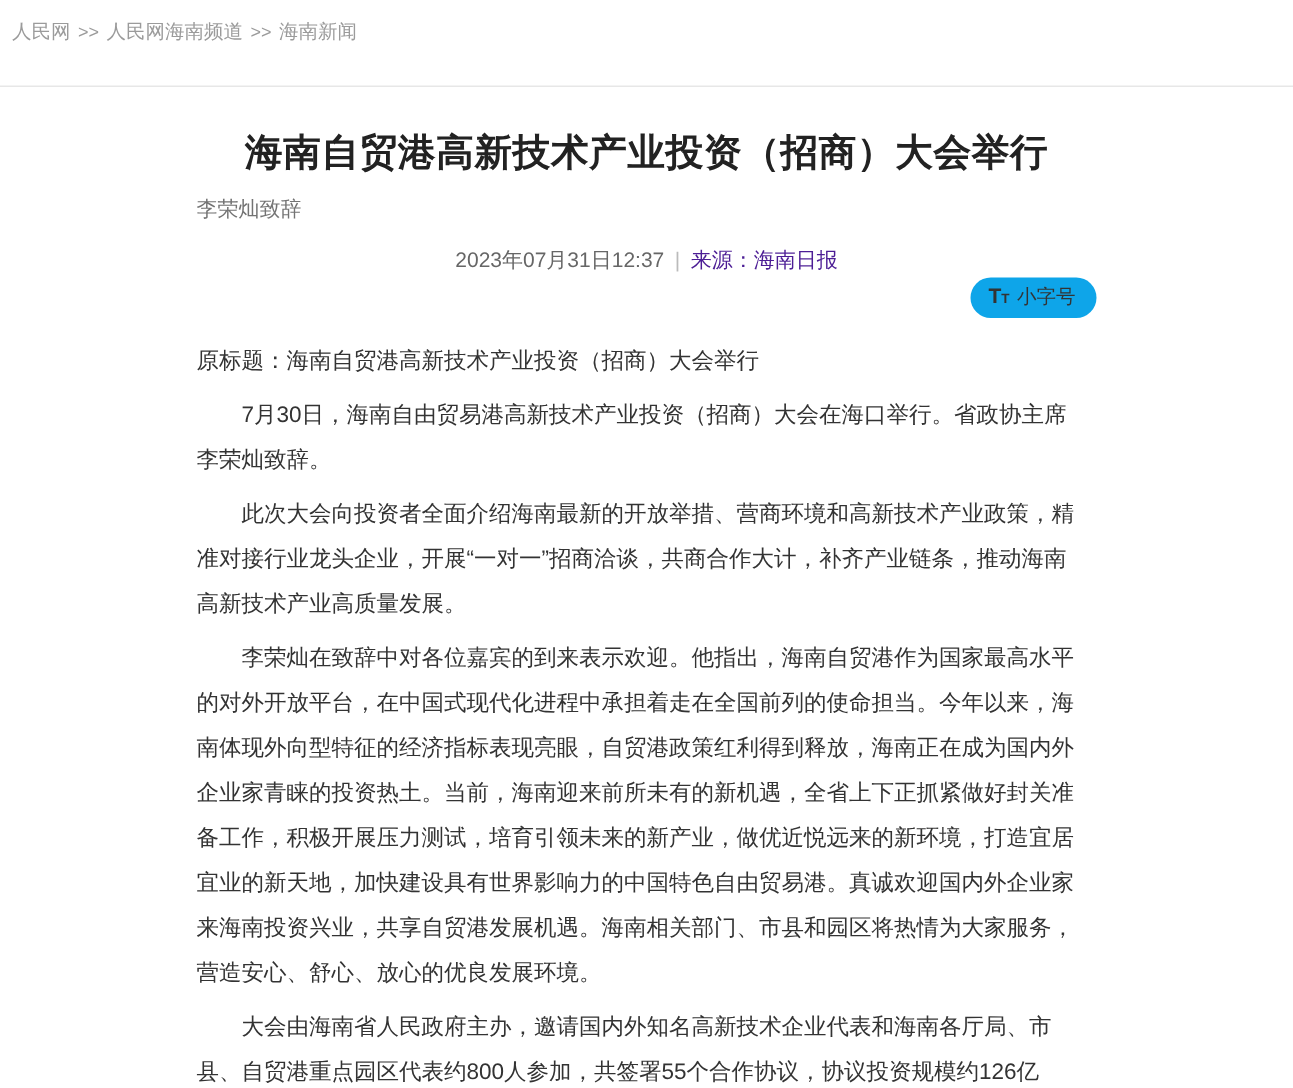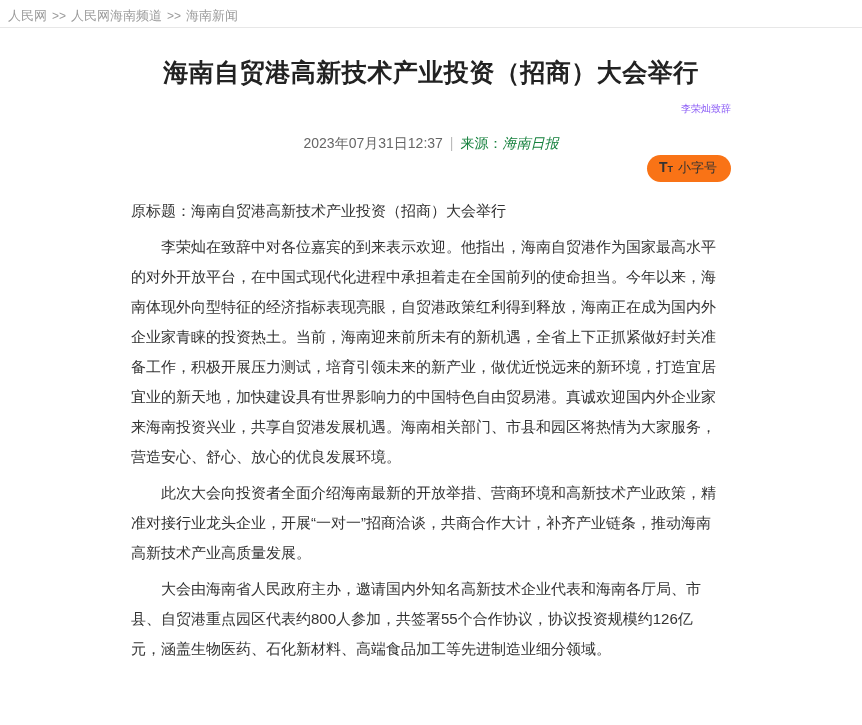--- a/index.html
+++ b/index.html
@@ -10,25 +10,25 @@
     font-family: "Liberation Sans", "DejaVu Sans", sans-serif;
   }
   .page {
     width: 862px;
     min-height: 725px;
     background: #ffffff;
     position: relative;
   }
   
   .breadcrumb-bar {
-    padding: 9px 10px 4px 8px;
+    padding: 9px 10px 24px 8px;
     font-size: 13px;
     color: #9b9b9b;
     border-bottom: 1px solid #e7e7e7;
-    line-height: 14px;
+    line-height: 24px;
   }
   .breadcrumb-bar a {
     color: #9b9b9b;
     text-decoration: none;
     cursor: pointer;
   }
   .breadcrumb-sep {
     margin: 0 5px;
     color: #9b9b9b;
     font-size: 12px;
@@ -42,52 +42,51 @@
     margin: 28px 0 0 0;
     font-size: 25px;
     line-height: 32px;
     font-weight: 600;
     color: #222222;
     text-align: center;
     letter-spacing: 0.5px;
   }
   .article-subtitle {
     margin-top: 13px;
-    text-align: right;
-    color: #8b5cf6;
-    font-size: 10px;
+    text-align: left;
+    color: #737373;
+    font-size: 14px;
     line-height: 16px;
   }
   .article-meta {
     margin-top: 18px;
     text-align: center;
     font-size: 14px;
     color: #666666;
     line-height: 16px;
   }
   .meta-sep {
     margin: 0 7px;
     color: #bbbbbb;
   }
   .source-label, .source-link {
-    color: #15803d;
+    color: #4c1d95;
   }
   .source-link {
     text-decoration: none;
     cursor: pointer;
-    font-style: italic;
   }
   .toolbar {
     margin-top: 4px;
     text-align: right;
     padding-right: 0;
   }
   .font-size-pill {
     display: inline-block;
-    background: #f97316;
+    background: #0ea5e9;
     border: none;
     border-radius: 14px;
     padding: 5px 14px 6px 12px;
     font-size: 13px;
     color: #333333;
     cursor: pointer;
     font-family: inherit;
     line-height: 14px;
   }
   .t-big {
@@ -133,21 +132,22 @@
     </div>
 
     <div class="toolbar">
       <button class="font-size-pill">
         <span class="t-big">T</span><span class="t-small">T</span><span>小字号</span>
       </button>
     </div>
 
     <div class="article-body">
       <p class="no-indent"><span>原标题：</span><span>海南自贸港高新技术产业投资（招商）大会举行</span></p>
+      <p>7月30日，海南自由贸易港高新技术产业投资（招商）大会在海口举行。省政协主席李荣灿致辞。</p>
+      <p>此次大会向投资者全面介绍海南最新的开放举措、营商环境和高新技术产业政策，精准对接行业龙头企业，开展“一对一”招商洽谈，共商合作大计，补齐产业链条，推动海南高新技术产业高质量发展。</p>
       <p>李荣灿在致辞中对各位嘉宾的到来表示欢迎。他指出，海南自贸港作为国家最高水平的对外开放平台，在中国式现代化进程中承担着走在全国前列的使命担当。今年以来，海南体现外向型特征的经济指标表现亮眼，自贸港政策红利得到释放，海南正在成为国内外企业家青睐的投资热土。当前，海南迎来前所未有的新机遇，全省上下正抓紧做好封关准备工作，积极开展压力测试，培育引领未来的新产业，做优近悦远来的新环境，打造宜居宜业的新天地，加快建设具有世界影响力的中国特色自由贸易港。真诚欢迎国内外企业家来海南投资兴业，共享自贸港发展机遇。海南相关部门、市县和园区将热情为大家服务，营造安心、舒心、放心的优良发展环境。</p>
-      <p>此次大会向投资者全面介绍海南最新的开放举措、营商环境和高新技术产业政策，精准对接行业龙头企业，开展“一对一”招商洽谈，共商合作大计，补齐产业链条，推动海南高新技术产业高质量发展。</p>
       <p>大会由海南省人民政府主办，邀请国内外知名高新技术企业代表和海南各厅局、市县、自贸港重点园区代表约800人参加，共签署55个合作协议，协议投资规模约126亿元，涵盖生物医药、石化新材料、高端食品加工等先进制造业细分领域。</p>
 
     </div>
 
   </div>
 
 </div>
 
 </body></html>

